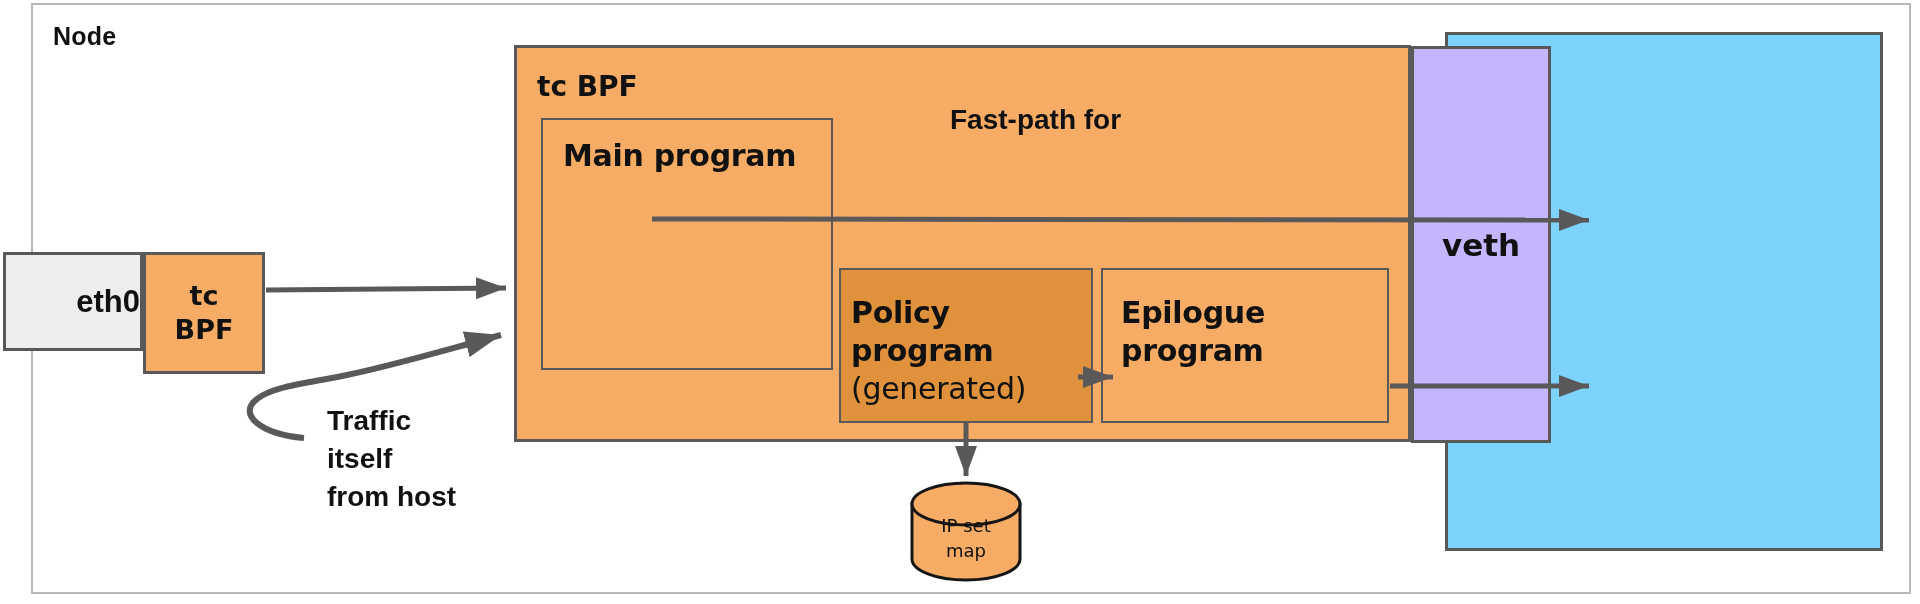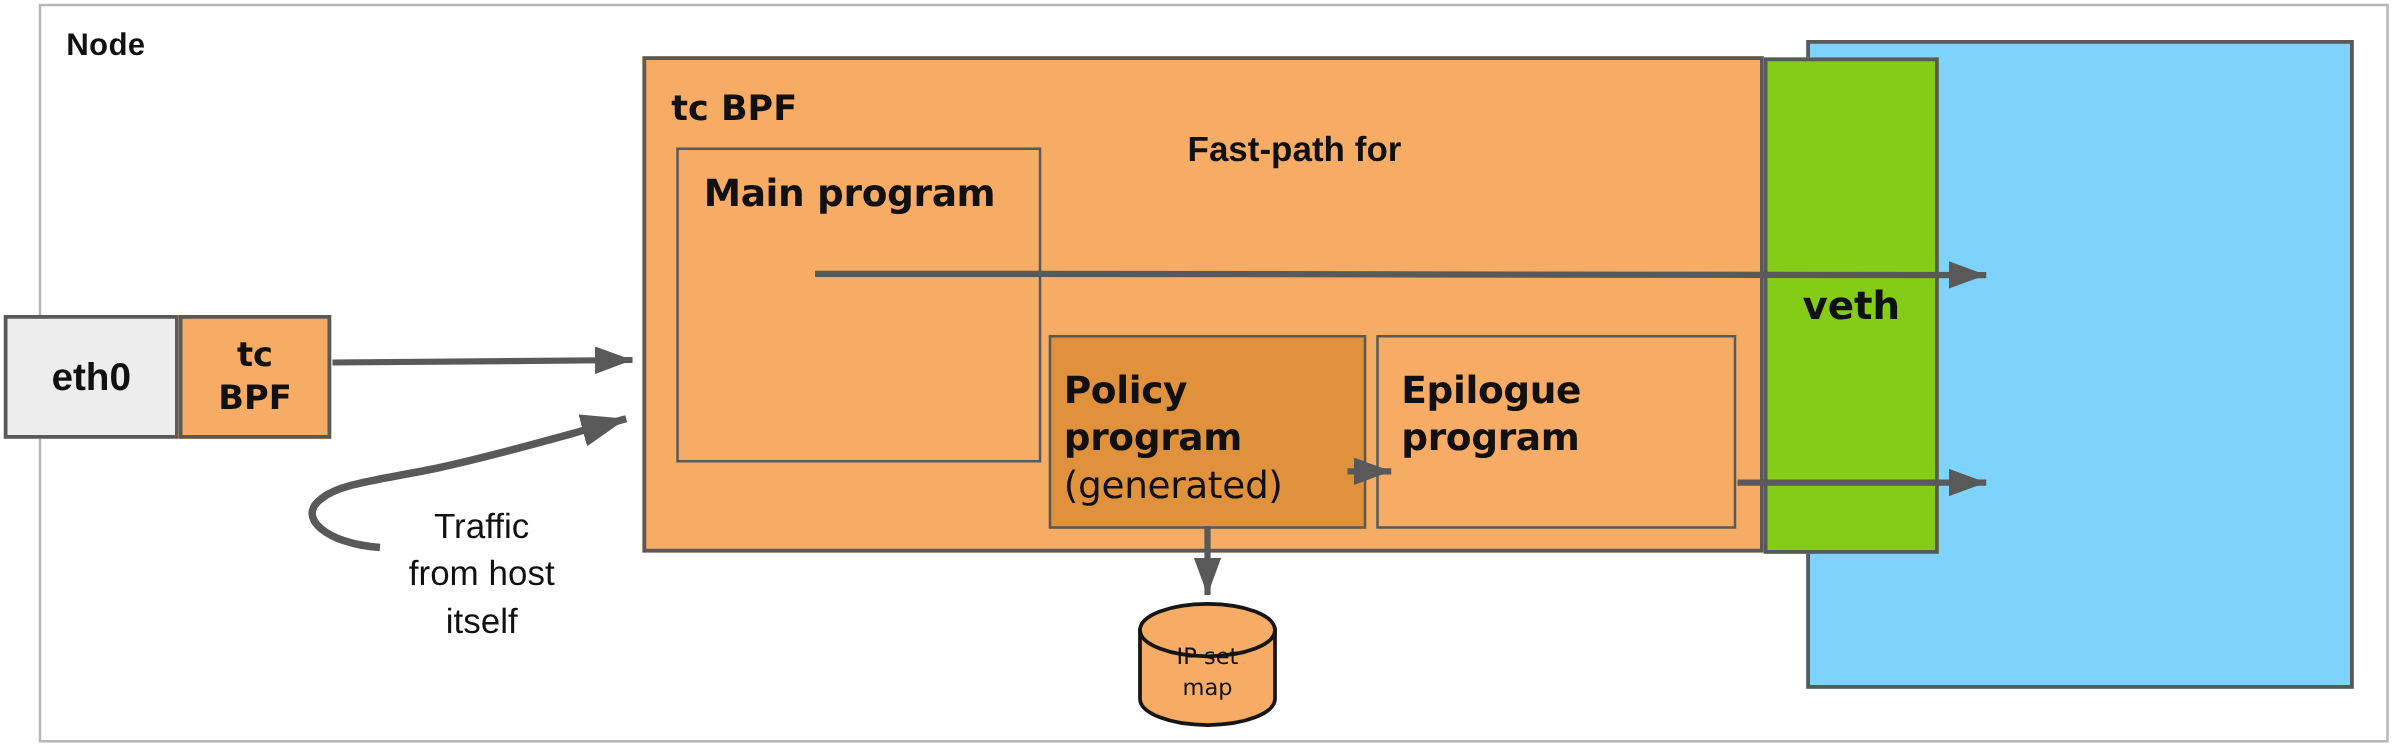--- a/index.html
+++ b/index.html
@@ -28,21 +28,21 @@
   .pod-text{font-size:32px;font-weight:bold;}
   .big-box{
     left:514px;top:45px;width:897px;height:397px;
     background:#f6ac64;border:3px solid #595959;
   }
   .bigbox-label{
     left:537px;top:70px;font-size:28px;font-weight:bold;
   }
   .veth-box{
     left:1411px;top:46px;width:140px;height:397px;
-    background:#84cc16;border:3px solid #595959;
+    background:#c4b5fd;border:3px solid #595959;
     display:flex;align-items:center;justify-content:center;
   }
   .veth-text{font-size:31px;font-weight:bold;}
   .main-box{
     left:541px;top:118px;width:292px;height:252px;
     background:#f6ac64;border:2px solid #595959;
     padding:18px 0 0 20px;
   }
   .main-text{font-size:30px;font-weight:bold;letter-spacing:-0.3px;}
   .policy-box{
@@ -54,37 +54,37 @@
   .policy-box .lline{font-size:30px;font-weight:normal;letter-spacing:-0.3px;}
   .epilogue-box{
     left:1101px;top:268px;width:288px;height:155px;
     background:#f6ac64;border:2px solid #595959;
     padding:24px 0 16px 18px;line-height:38px;
   }
   .epilogue-box .bline{font-size:30px;font-weight:bold;letter-spacing:-0.3px;}
   .eth0-box{
     left:3px;top:252px;width:140px;height:99px;
     background:#ededed;border:3px solid #595959;
-    display:flex;align-items:center;justify-content:center;
+    display:flex;align-items:center;justify-content:flex-end;
   }
   .eth0-text{font-size:31px;font-weight:bold;}
   .tcsmall-box{
-    left:143px;top:252px;width:122px;height:99px;
+    left:143px;top:252px;width:122px;height:122px;
     background:#f6ac64;border:3px solid #595959;
     display:flex;flex-direction:column;align-items:center;justify-content:center;
     line-height:34px;
   }
   .tcsmall-box .line{font-size:27px;font-weight:bold;}
 
   
   .fastpath-note{
     left:950px;top:100px;font-size:28px;font-weight:bold;line-height:39px;
   }
   .traffic-note{
-    left:327px;top:402px;font-size:28px;font-weight:normal;line-height:38px;text-align:center;
+    left:327px;top:402px;font-size:28px;font-weight:bold;line-height:38px;
   }
   .ipset-label{
     left:906px;top:513px;width:120px;text-align:center;
     font-size:18px;line-height:25px;font-weight:normal;
   }
 
   .overlay{left:0;top:0;width:1920px;height:604px;pointer-events:none;}
 </style>
 </head>
 <body>
@@ -151,21 +151,21 @@
       <path d="M 912 504 L 912 559 A 54 21 0 0 0 1020 559 L 1020 504 Z" fill="#f6ac64" stroke="#161616" stroke-width="3"></path>
       <ellipse cx="966" cy="504" rx="54" ry="21" fill="#f6ac64" stroke="#161616" stroke-width="3"></ellipse>
     </g>
   </svg>
 
   <div class="abs fastpath-note f-ari">
     <div>Fast-path for</div>
   </div>
   <div class="abs traffic-note f-ari">
     <div>Traffic</div>
+    <div>itself</div>
     <div>from host</div>
-    <div>itself</div>
   </div>
   <div class="abs ipset-label f-geo">
     <div>IP set</div>
     <div>map</div>
   </div>
 
 </div>
 
 </body></html>

